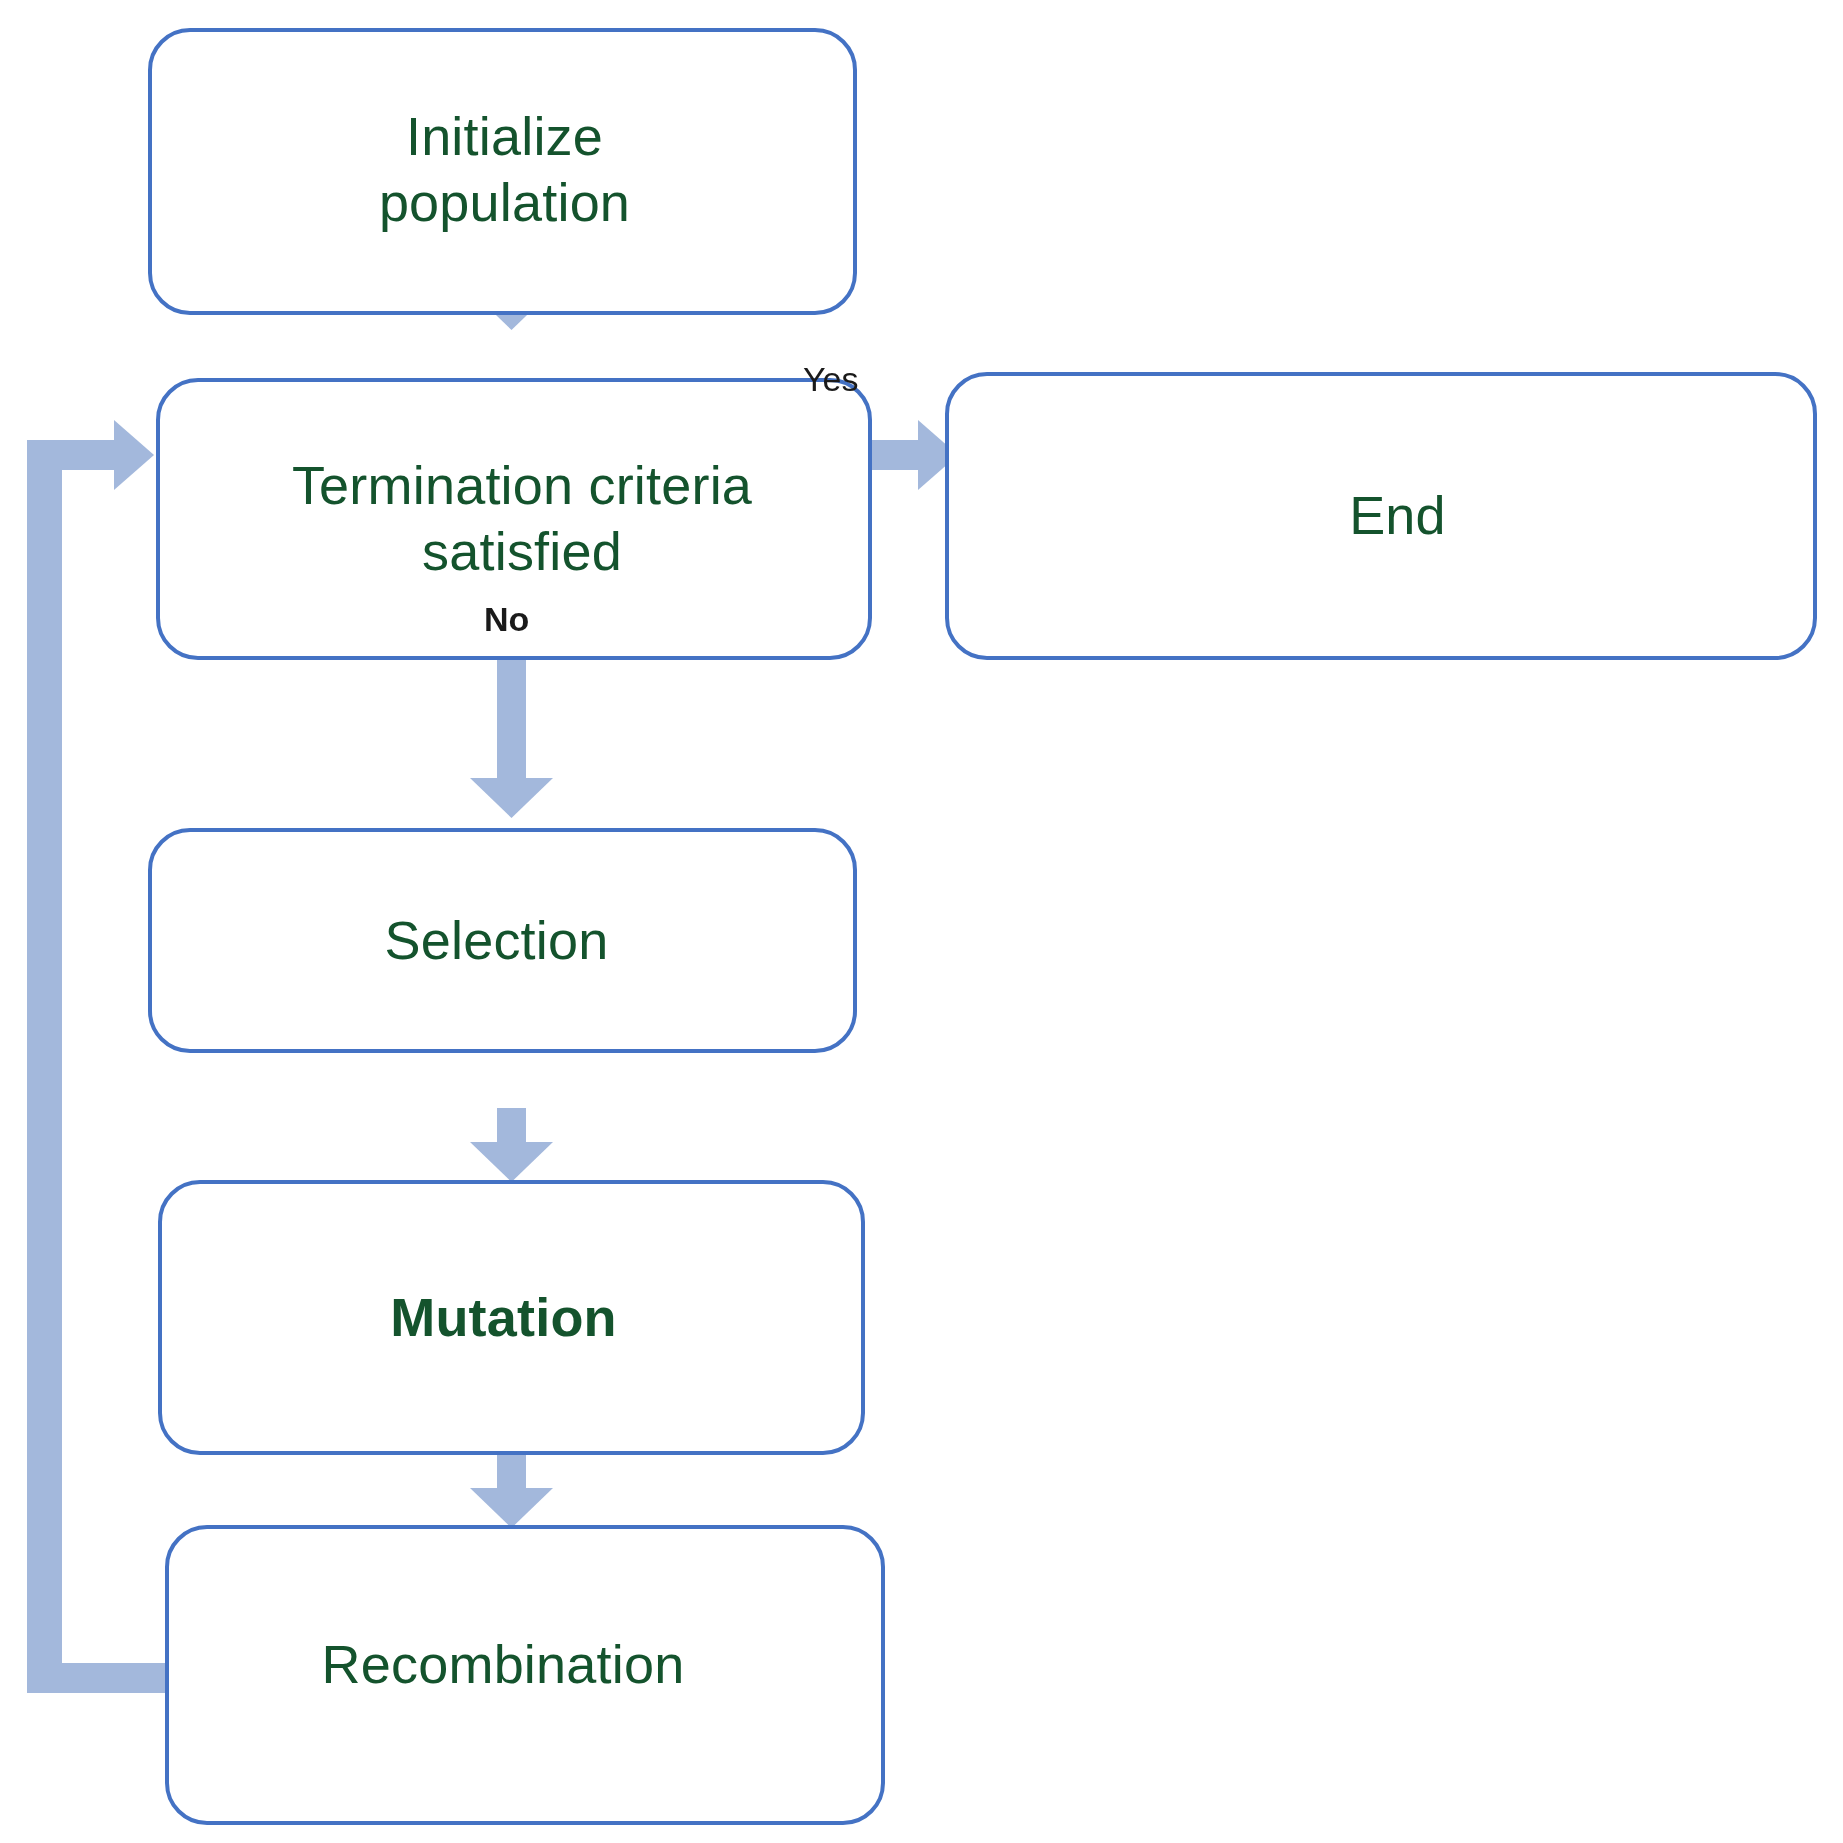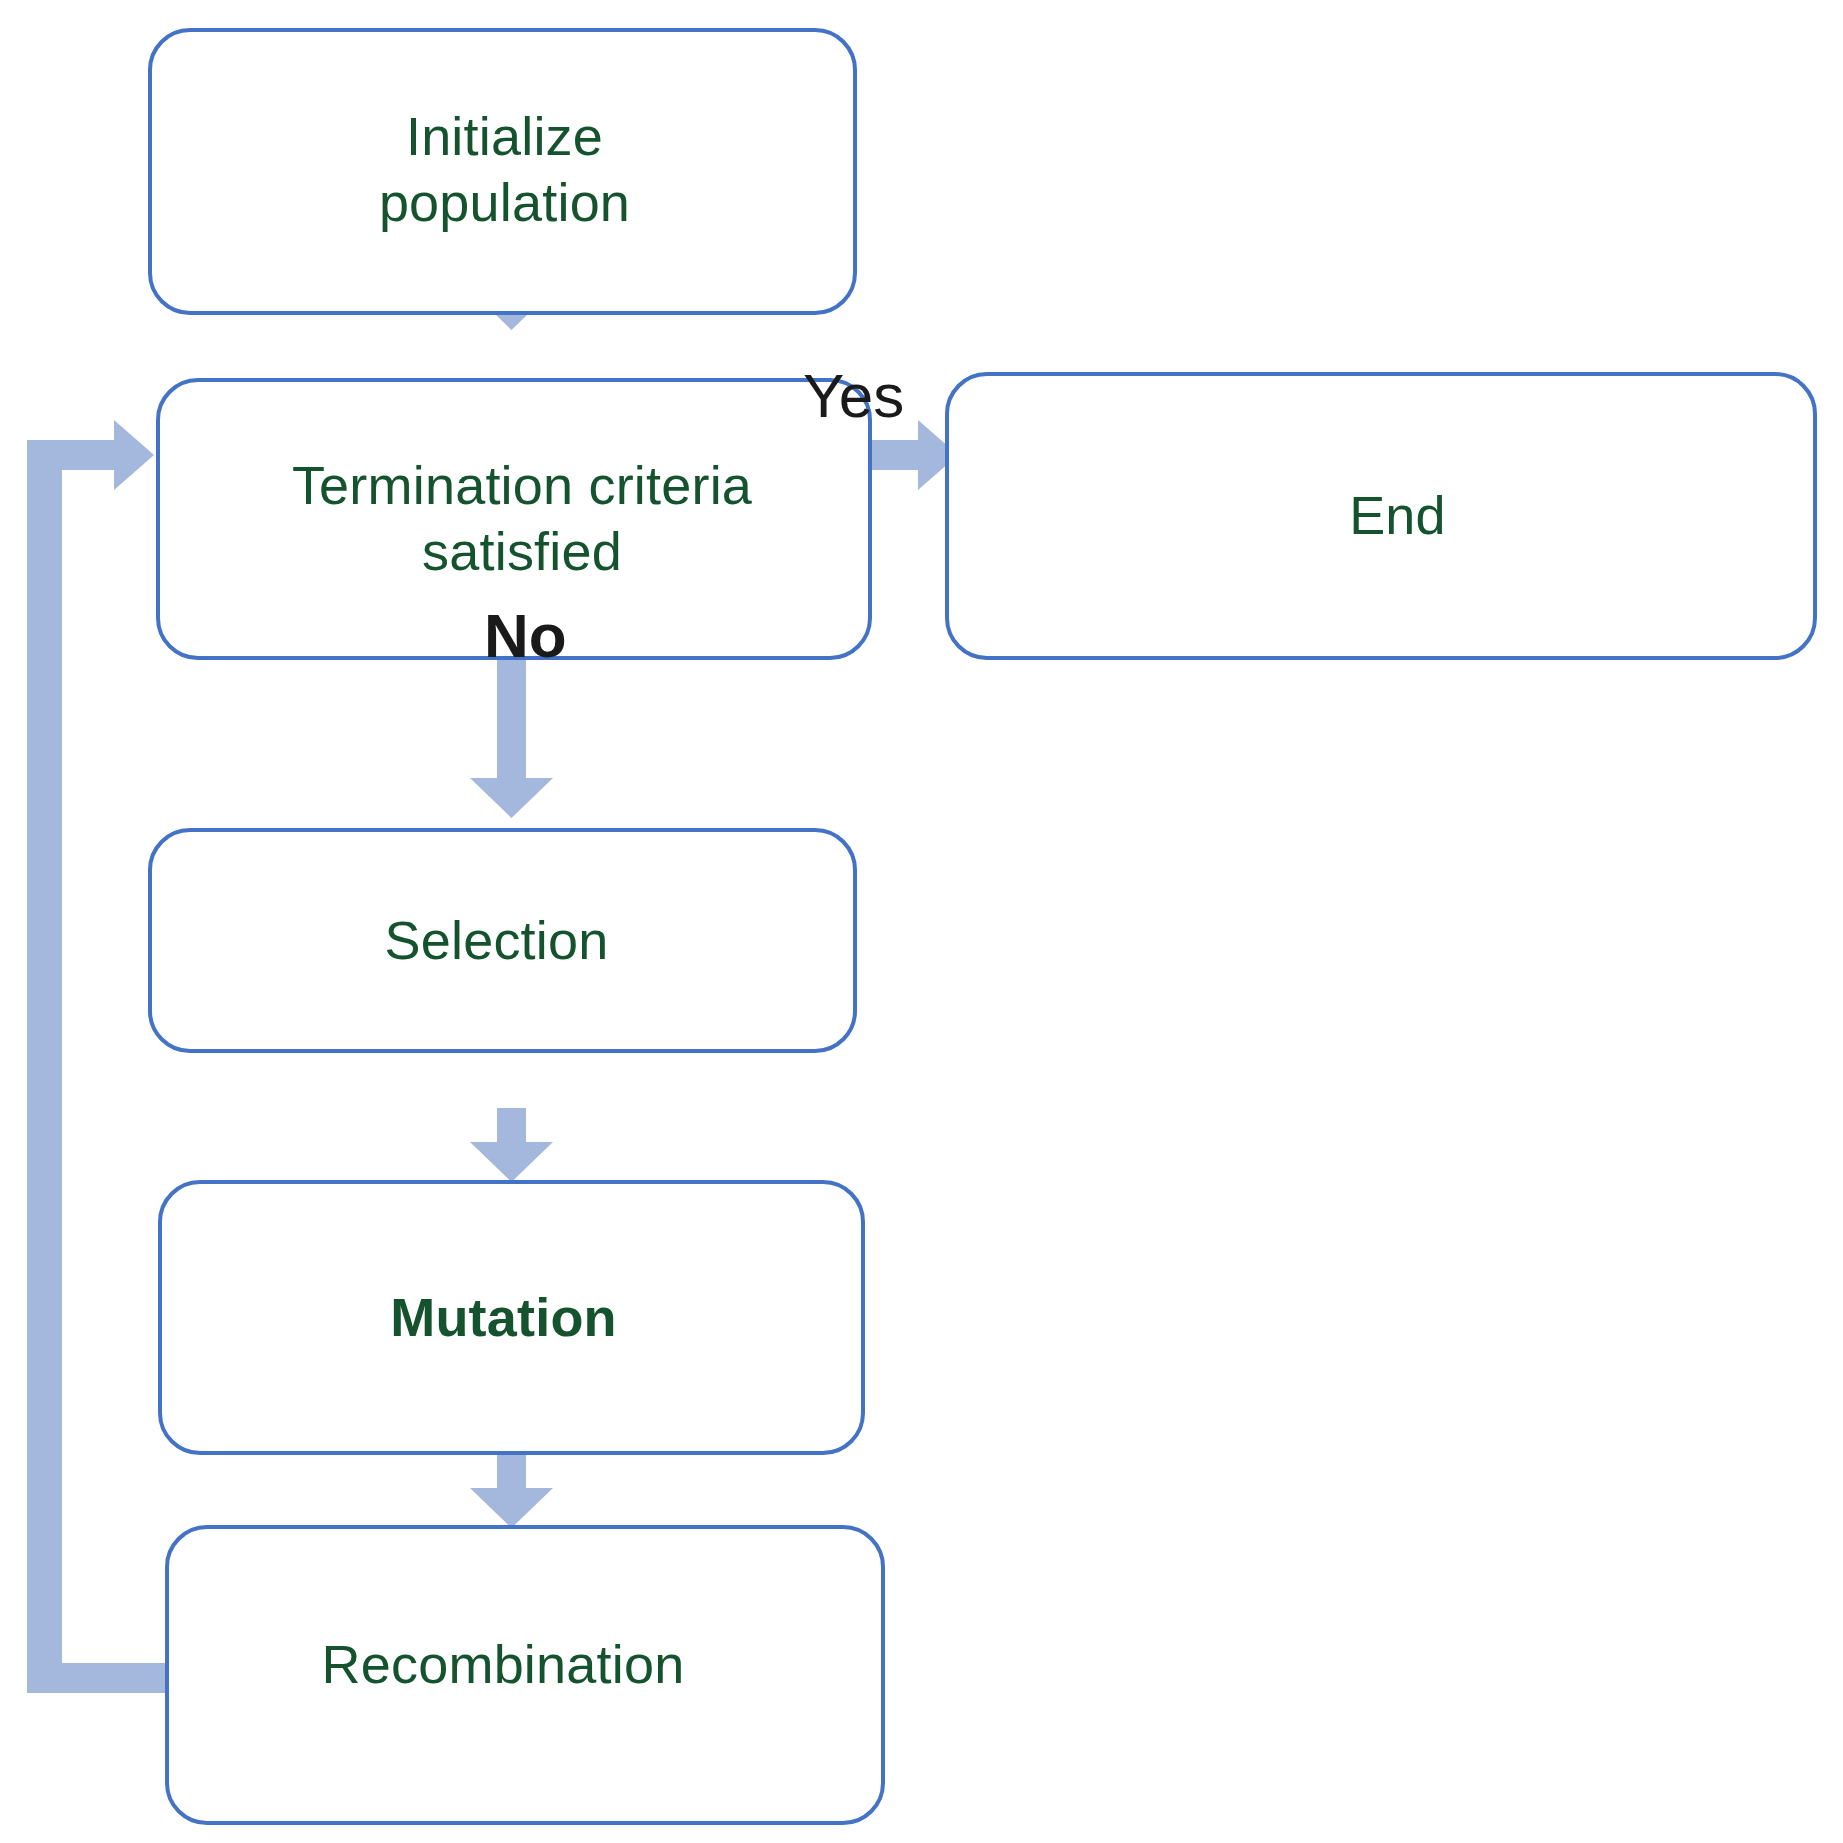--- a/index.html
+++ b/index.html
@@ -43,21 +43,21 @@
   #node-selection .label    {transform:translate(-6px,0px);}
   #node-mutation .label     {transform:translate(-8px,0px);}
   #node-recombination .label{transform:translate(-22px,-10px);}
 
   
   #wires{position:absolute;left:0;top:0;width:1843px;height:1843px;z-index:1;}
 
   
   .edge-label{
     position:absolute;
-    font-size:62px;
+    font-size:34px;
     color:#1a1a1a;
     z-index:4;
     white-space:nowrap;
   }
   #edge-label-yes{left:803px; top:360px;}
   #edge-label-no {left:484px; top:600px;font-weight:bold;}
 </style>
 </head>
 <body>
 

